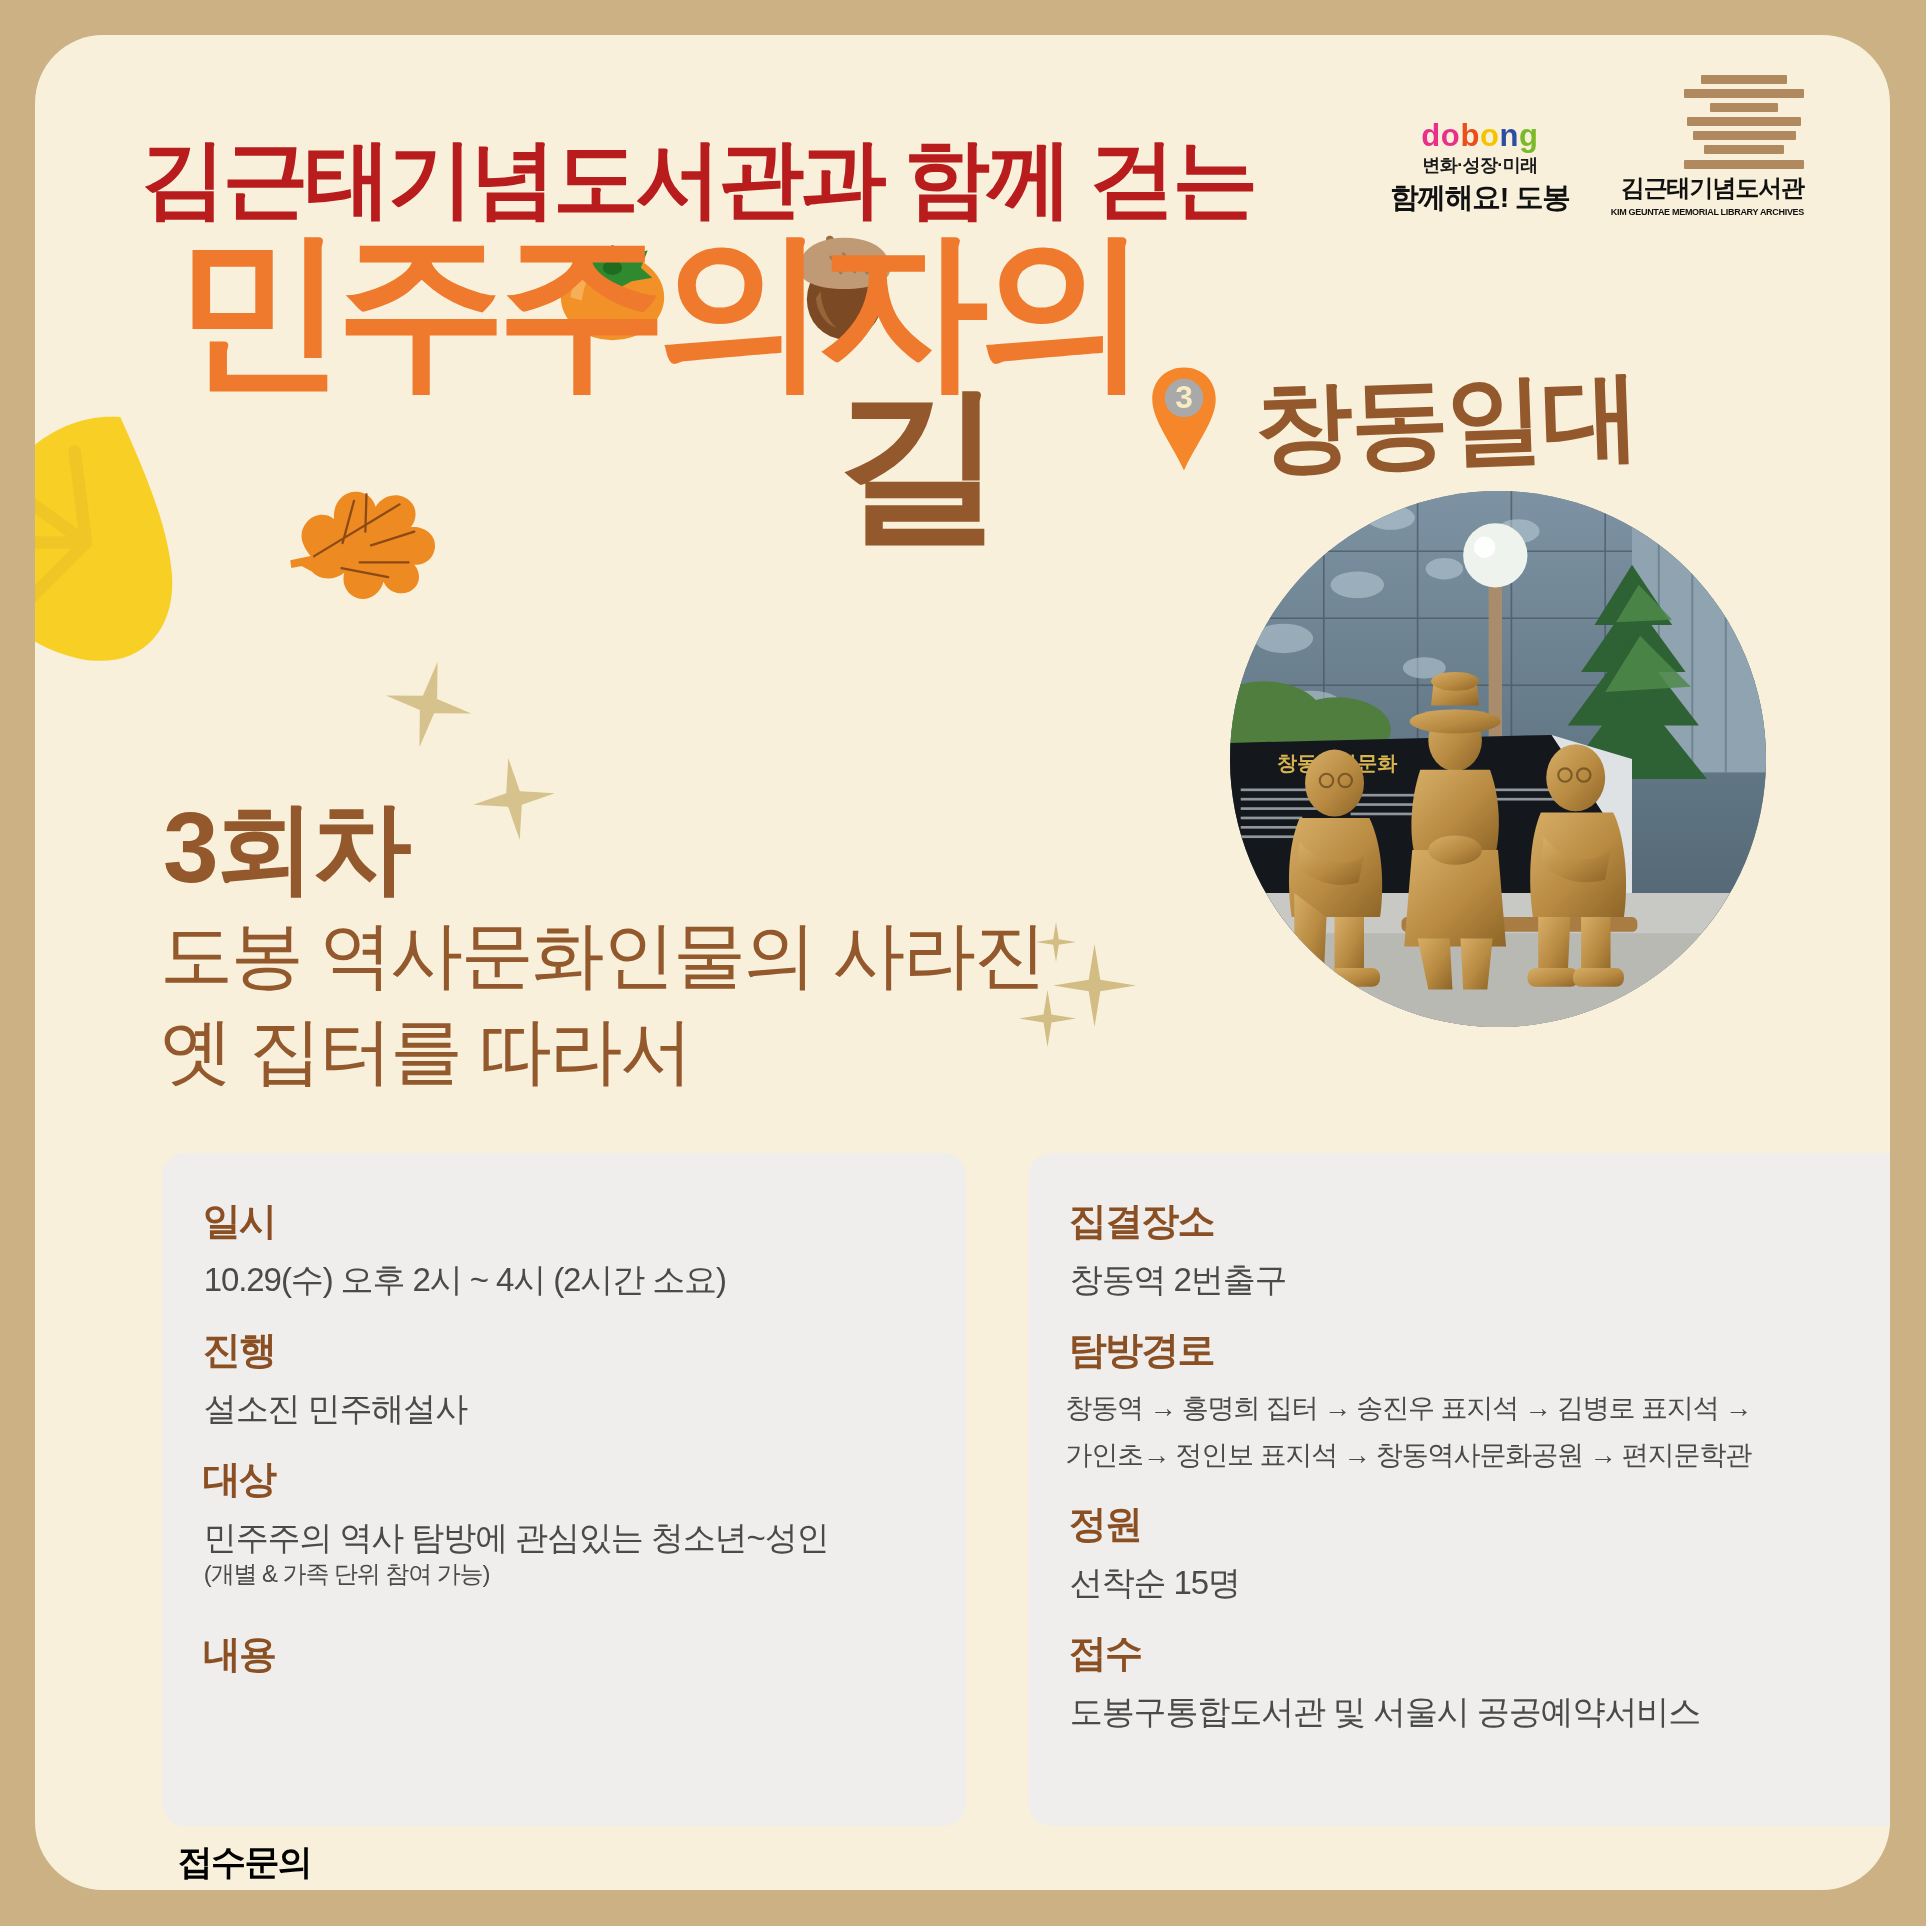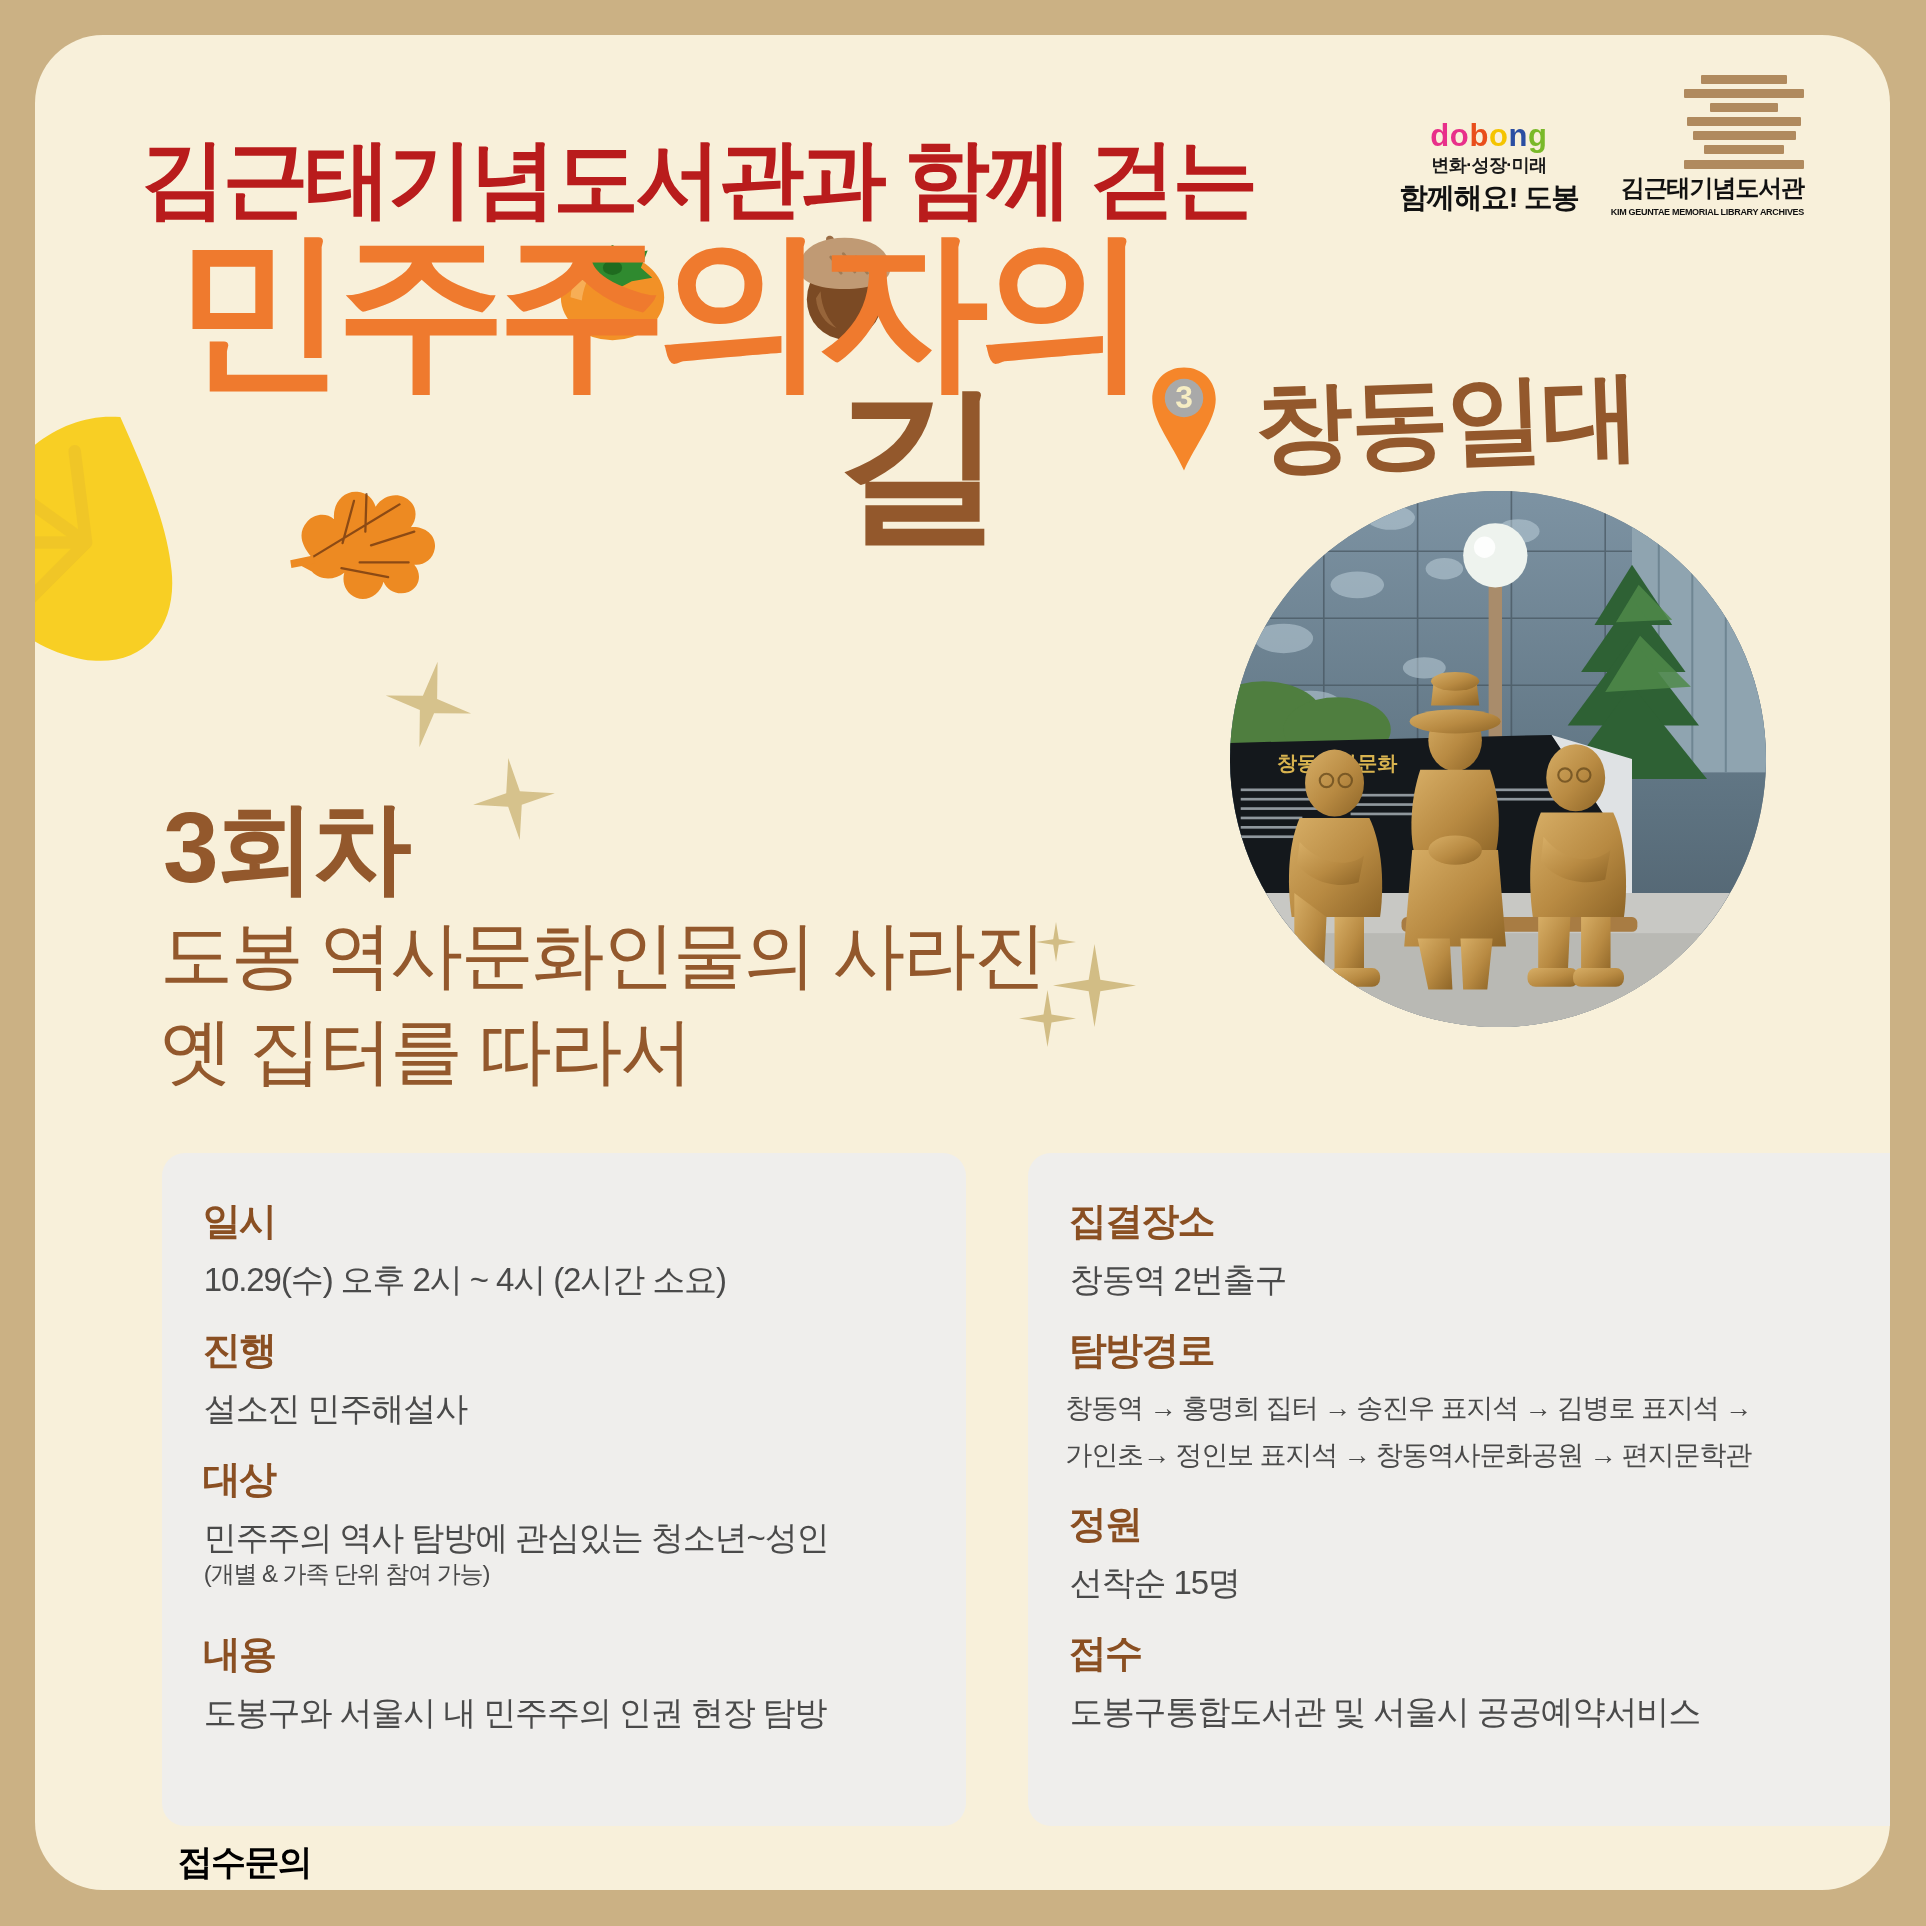--- a/index.html
+++ b/index.html
@@ -21,21 +21,21 @@
     left:35px;top:35px;
     width:1855px;height:1855px;
     background:#f8f0da;
     border-radius:68px;
     overflow:hidden;
   }
 
   
   #logos{
     position:absolute; right:86px; top:40px;
-    display:flex; align-items:flex-end; gap:32px;
+    display:flex; align-items:flex-end; gap:41px;
   }
   .dobong-logo{display:flex;flex-direction:column;align-items:center;gap:2.3px;}
   .dobong-word{font-size:31px;font-weight:bold;letter-spacing:0.6px;line-height:1;}
   .dobong-word span{display:inline-block;}
   .dobong-sub{font-size:18px;font-weight:bold;color:#1a1a1a;letter-spacing:-0.6px;}
   .dobong-main{font-size:28.5px;font-weight:bold;color:#111;letter-spacing:-1.1px;}
   .lib-logo{display:flex;flex-direction:column;align-items:flex-end;gap:3.4px;}
   .lib-bars{display:flex;flex-direction:column;gap:5.1px;align-items:center;width:120px;}
   .lib-bars i{display:block;height:9px;background:#b08a5e;border-radius:1.1px;}
   .lib-name{font-size:24px;font-weight:bold;color:#111;letter-spacing:-1.1px;}
@@ -361,21 +361,20 @@
         <div class="flabel"><span>진행</span></div>
         <div class="fval">설소진 민주해설사</div>
       </div>
       <div class="field">
         <div class="flabel"><span>대상</span></div>
         <div class="fval" style="margin-bottom:0">민주주의 역사 탐방에 관심있는 청소년~성인</div>
         <div class="fval sub">(개별 &amp; 가족 단위 참여 가능)</div>
       </div>
       <div class="field">
         <div class="flabel"><span>내용</span></div>
-        <div class="fval">도봉구와 서울시 내 민주주의 인권 현장 탐방</div>
       </div>
     </div>
 
     <div id="card-right" class="card">
       <div class="field">
         <div class="flabel"><span>집결장소</span></div>
         <div class="fval">창동역 2번출구</div>
       </div>
       <div class="field">
         <div class="flabel"><span>탐방경로</span></div>

